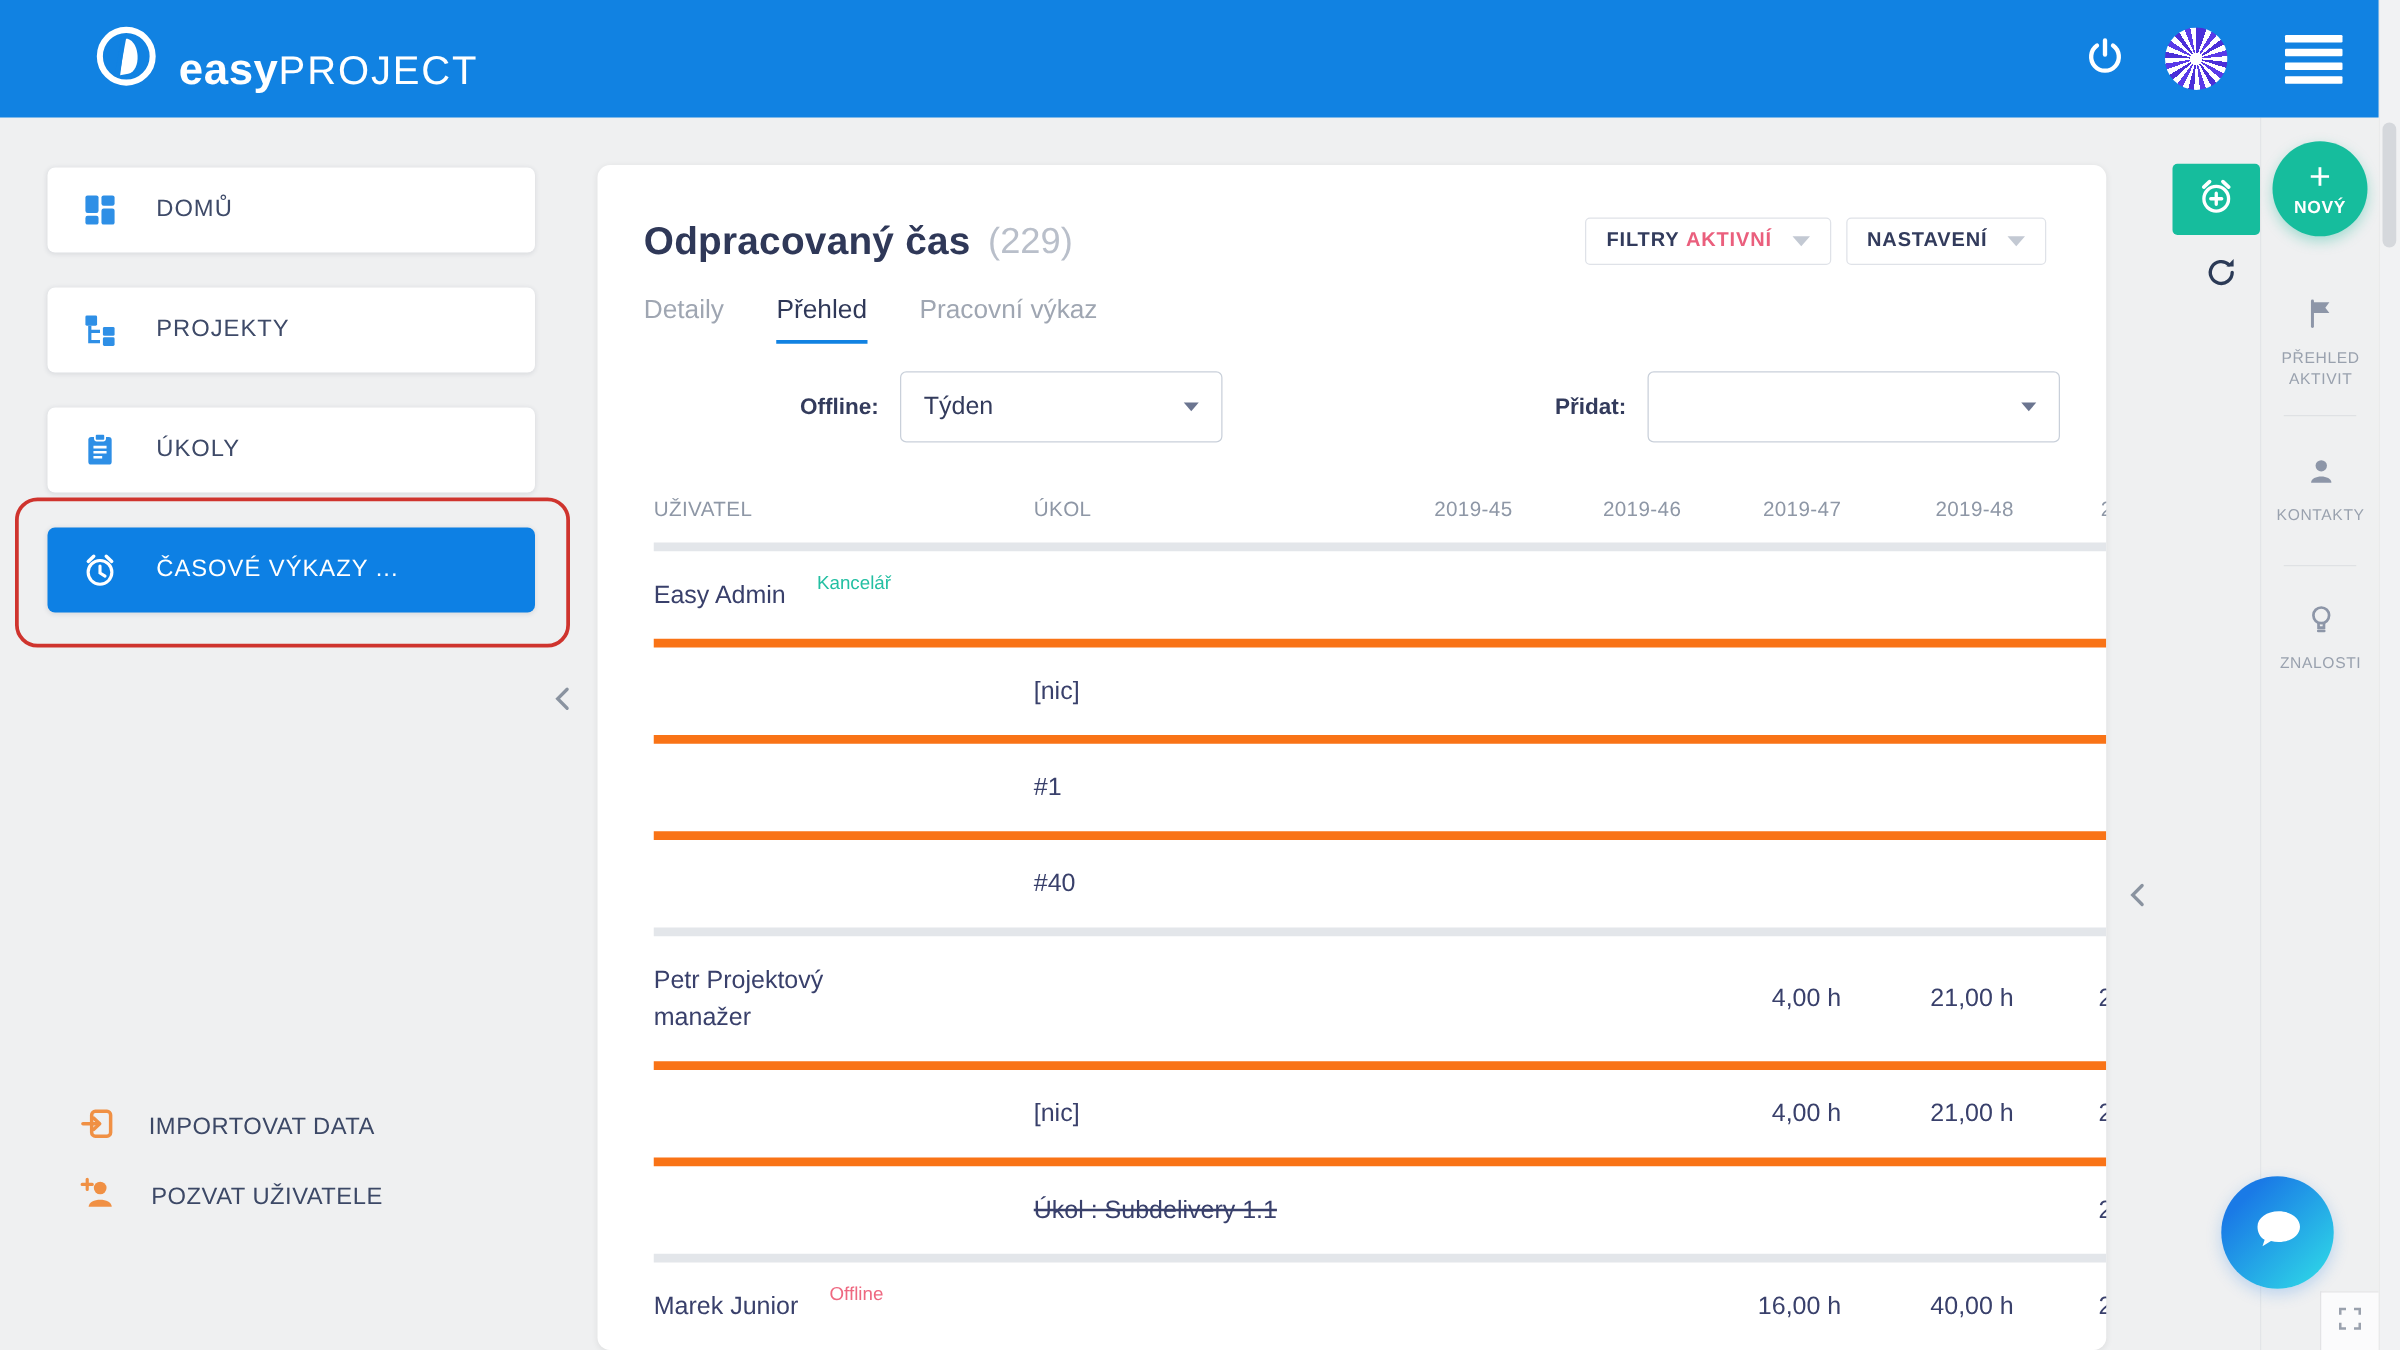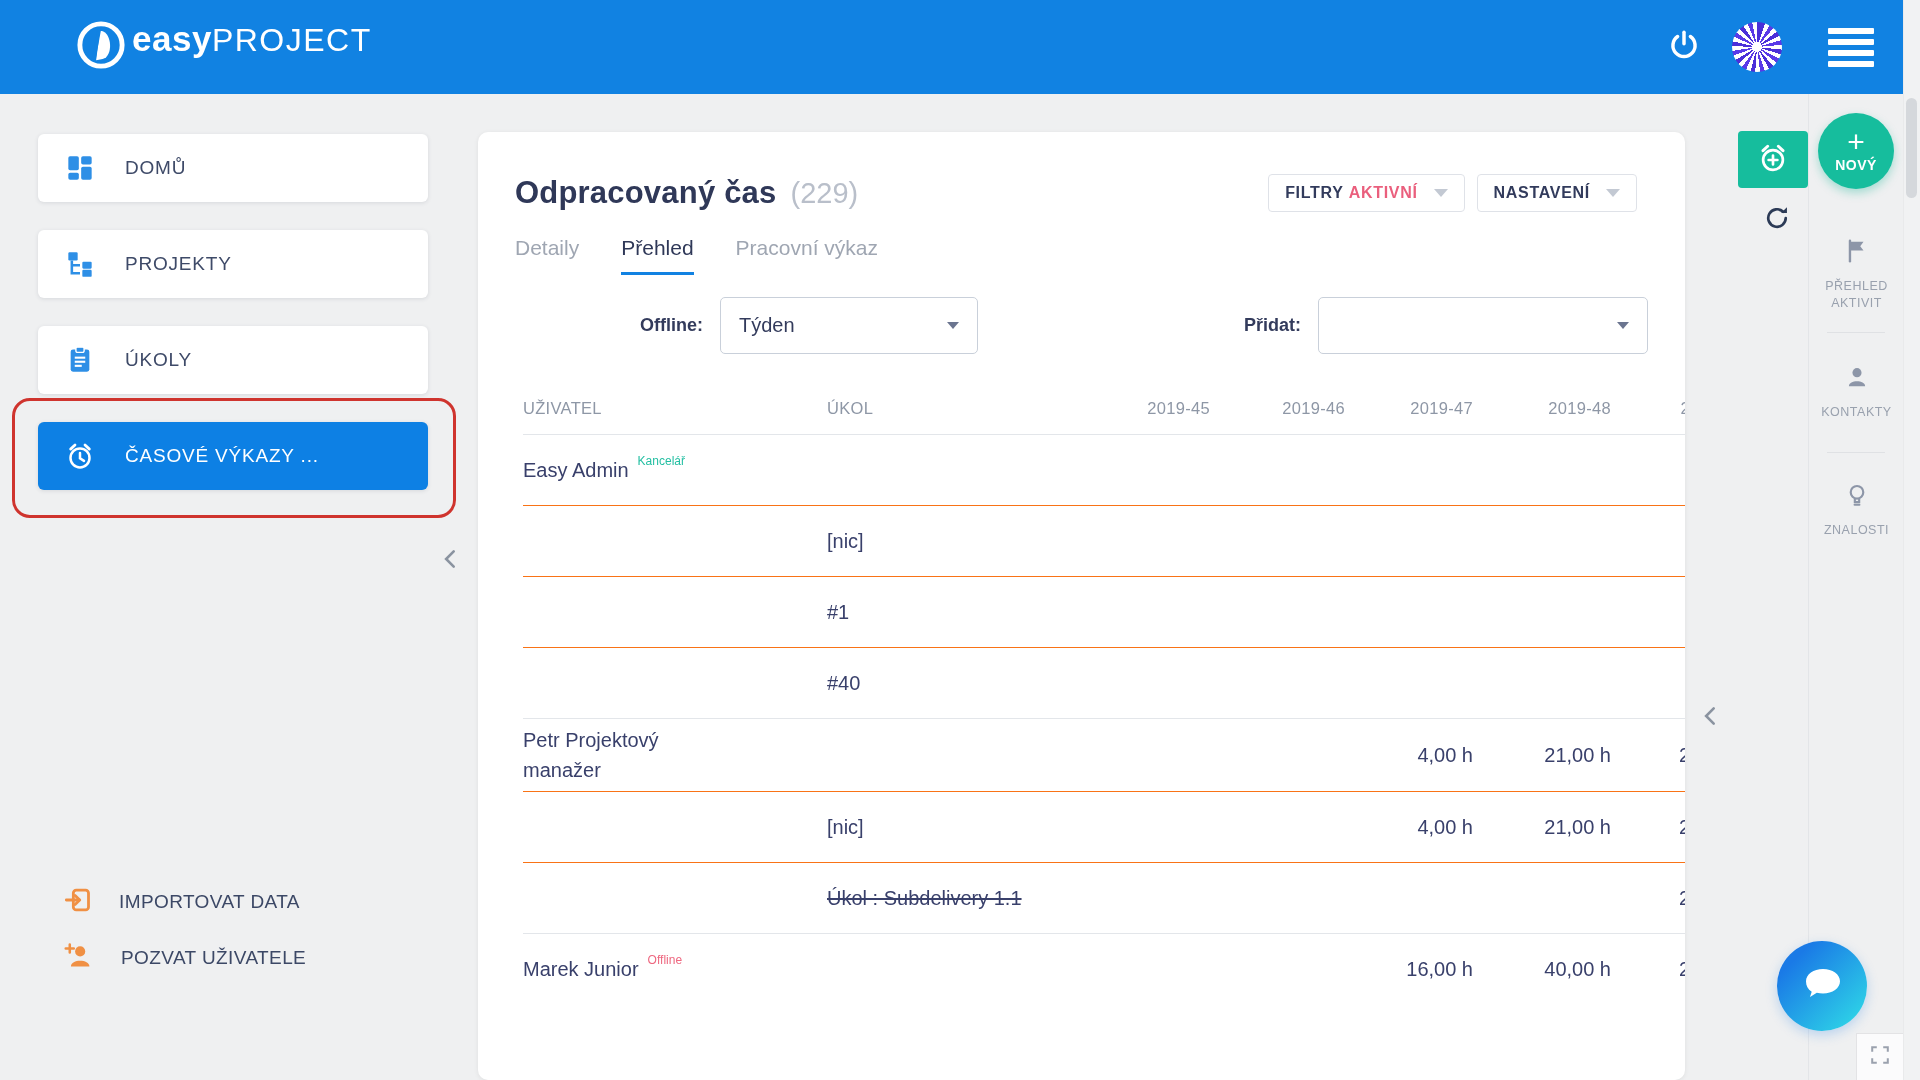--- a/index.html
+++ b/index.html
@@ -3,21 +3,21 @@
 <meta charset="utf-8">
 <style>
   * { margin:0; padding:0; box-sizing:border-box; }
   html,body { width:1920px; height:1080px; }
   body { font-family:"Liberation Sans", sans-serif; background:#eff0f1; overflow:hidden; }
   .app { position:relative; width:1920px; height:1080px; overflow:hidden; background:#eff0f1; }
 
   
   .topbar { position:absolute; left:0; top:0; width:1920px; height:94px; background:#1182e2;
             display:flex; align-items:center; padding:0 46px 0 75px; z-index:20; }
-  .brand { display:flex; align-items:flex-start; gap:5px; cursor:pointer; }
+  .brand { display:flex; align-items:flex-end; gap:16px; cursor:pointer; }
   .brand-text { color:#fff; font-size:35px; letter-spacing:.5px; white-space:nowrap; }
   .brand-text b { font-weight:700; }
   .brand-text .light { font-weight:300; font-size:32px; letter-spacing:1.5px; }
   .cal-block { display:flex; align-items:center; gap:20px; margin-left:118px; color:#fff; }
   .cal-lines { font-size:20px; line-height:27px; }
   .cal-line1 { display:flex; gap:24px; }
   .topbar-right { margin-left:auto; display:flex; align-items:center; gap:32px; }
   .avatar { width:50px; height:50px; border-radius:50%;
             background:
               radial-gradient(circle at 50% 50%, #ffffff 0 5px, transparent 5px),
@@ -64,28 +64,28 @@
   .select { height:57px; border:1px solid #c9d0da; border-radius:5px; background:#fff; display:flex;
             align-items:center; justify-content:space-between; padding:0 18px; font-size:20px;
             color:#333b5c; cursor:pointer; }
   .select.w1 { width:258px; margin-left:17px; }
   .select.w2 { width:330px; }
   .lbl2 { margin-left:auto; margin-right:17px; }
 
   .t-head, .t-row { display:grid; grid-template-columns:304px 300px 83px 135px 128px 138px 1fr;
                     align-items:center; margin-left:45px; }
   .t-head { height:52px; margin-top:28px; color:#8e97a6; font-size:16.5px; letter-spacing:.3px; }
-  .t-row { min-height:71px; border-top:1px solid #f97316; font-size:20px; color:#39406b;
-           padding:6px 0; line-height:1.5; }
+  .t-row { min-height:71px; border-top:7px solid #f97316; font-size:20px; color:#39406b;
+           padding:20px 0; line-height:1.5; }
   .t-row.grp { border-top-color:#e3e6ea; }
   .c-num, .c-x { text-align:right; }
   .c-x { margin-right:-5px; }
   .uname { display:inline-block; max-width:200px; }
   .c-user { display:flex; align-items:center; }
-  .badge { font-size:12px; margin-left:9px; position:relative; top:-9px; white-space:nowrap; }
+  .badge { font-size:15px; margin-left:25px; position:relative; top:-9px; white-space:nowrap; }
   .badge.teal { color:#23bfa2; }
   .badge.pink { color:#ee6880; }
   .strike { text-decoration:line-through; }
 
   
   .timer-btn { position:absolute; left:1738px; top:131px; width:70px; height:57px; background:#16bd9d;
                border-radius:4px; display:flex; align-items:center; justify-content:center; cursor:pointer; z-index:3; }
   .refresh-btn { position:absolute; left:1760px; top:203px; width:34px; height:34px; display:flex;
                  align-items:center; justify-content:center; cursor:pointer; z-index:3; }
   .main-collapse { position:absolute; left:1698px; top:703px; width:26px; height:26px; cursor:pointer; z-index:3; }

